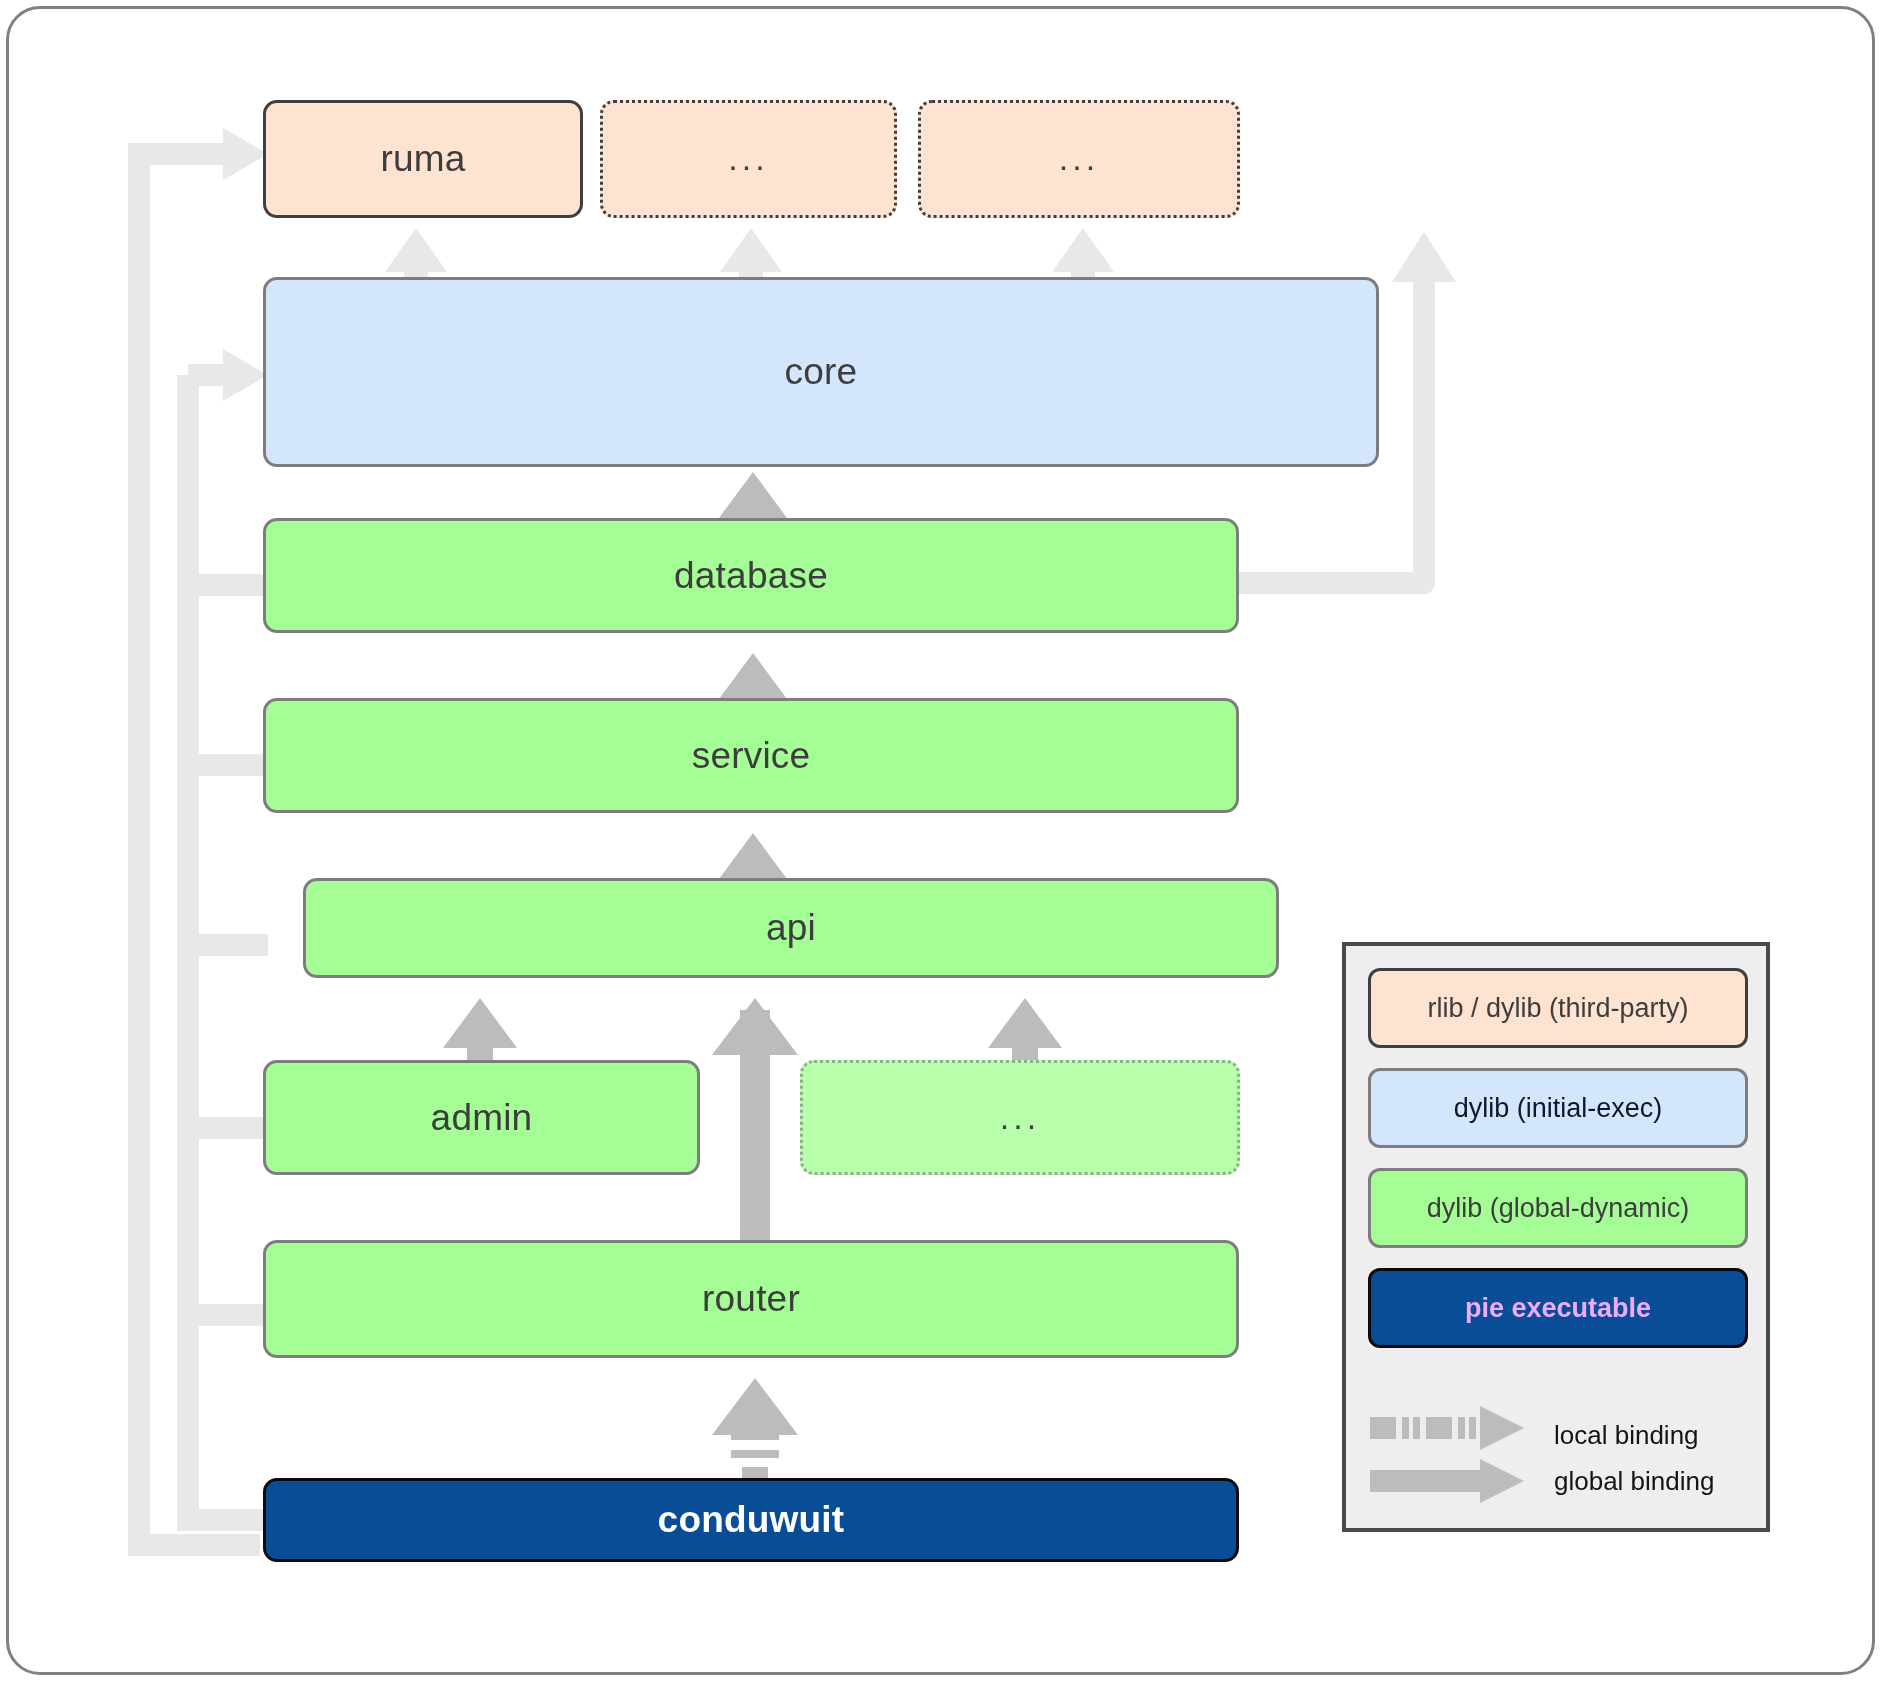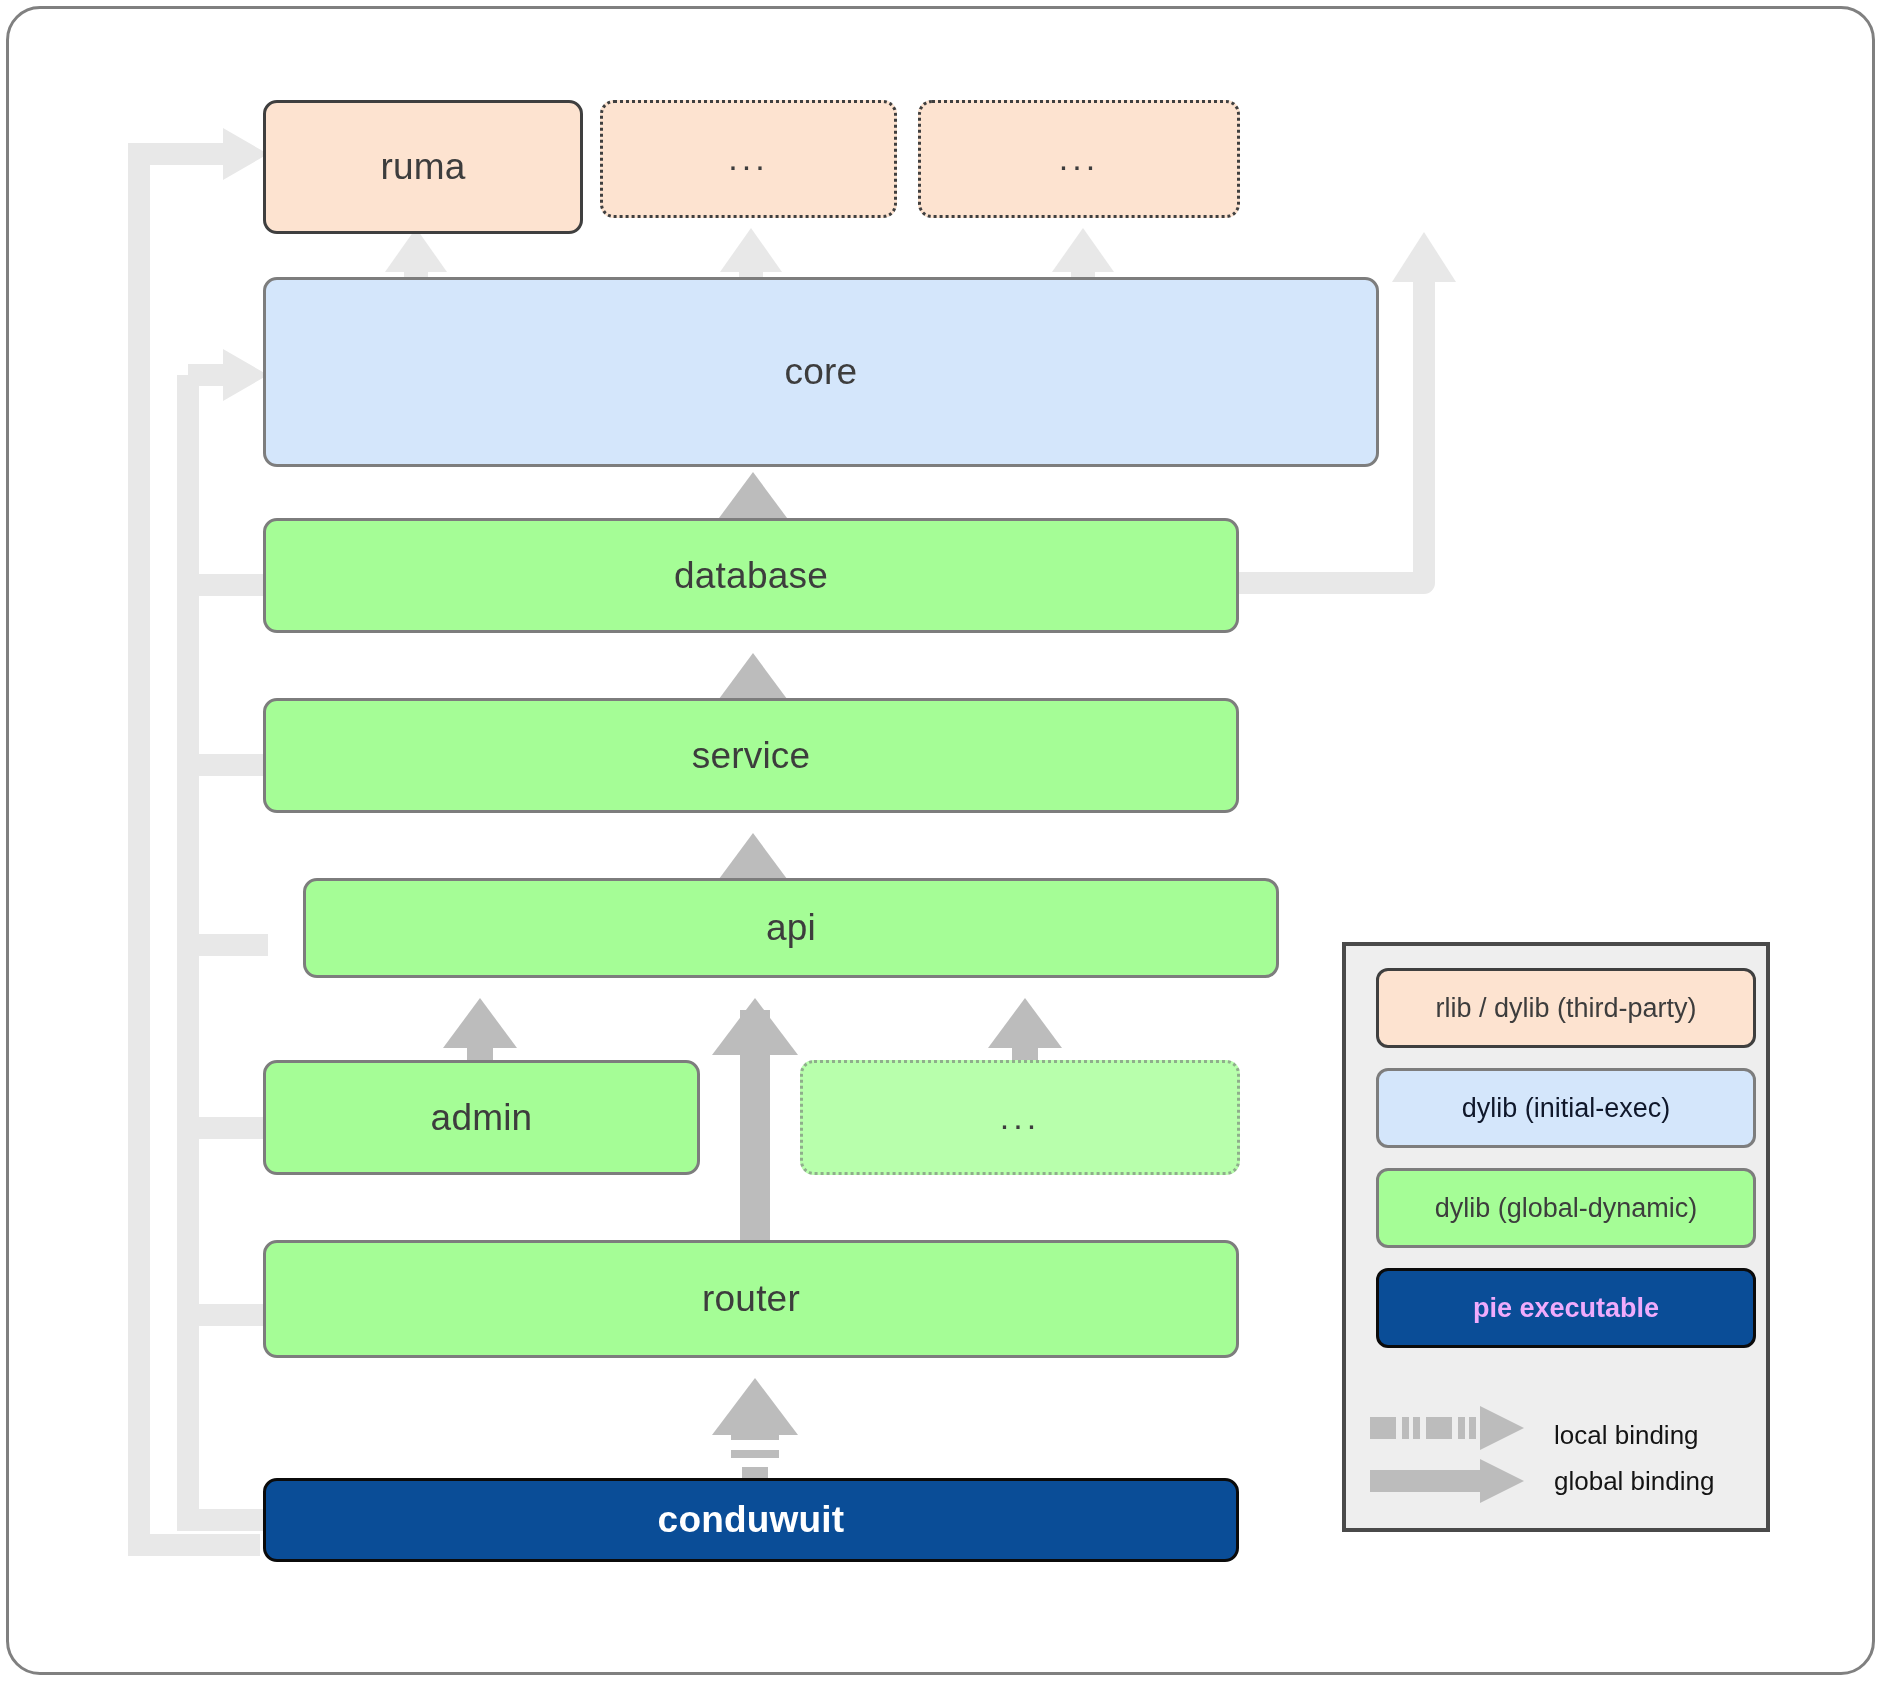--- a/index.html
+++ b/index.html
@@ -64,21 +64,21 @@
     box-sizing:border-box;
     z-index:8;
   }
   .lg-box{
     position:absolute;
     left:22px;
     width:380px;height:80px;
     border-radius:12px;
     box-sizing:border-box;
     display:flex;align-items:center;justify-content:center;
-    font-size:27px;color:#3d3d3d;margin-left:8px;
+    font-size:27px;color:#3d3d3d;
   }
   .lg-row{
     position:absolute;
     left:22px;width:386px;height:60px;
     display:flex;align-items:center;
   }
   .lg-row .glyph{width:160px;height:46px;position:relative;flex:0 0 160px;}
   .lg-row .lbl{font-size:26px;color:#141414;padding-left:26px;}
 </style>
 </head>
@@ -162,21 +162,21 @@
         <g>
           <rect x="742" y="1467" width="26" height="36"></rect>
           <rect x="731" y="1450" width="48" height="8"></rect>
           <rect x="731" y="1432" width="48" height="8"></rect>
           <polygon points="755,1378 712,1435 798,1435"></polygon>
         </g>
       </g>
     </svg>
   </div>
 
-  <div class="node third solid-dark" style="left:263px;top:100px;width:320px;height:134px;">
+  <div class="node third solid-dark" style="left:263px;top:100px;width:320px;height:118px;">
     <span>ruma</span>
   </div>
 
   <div class="node third dotted-dark" style="left:600px;top:100px;width:297px;height:118px;">
     <span class="dots">...</span>
   </div>
 
   <div class="node third dotted-dark" style="left:918px;top:100px;width:322px;height:118px;">
     <span class="dots">...</span>
   </div>

